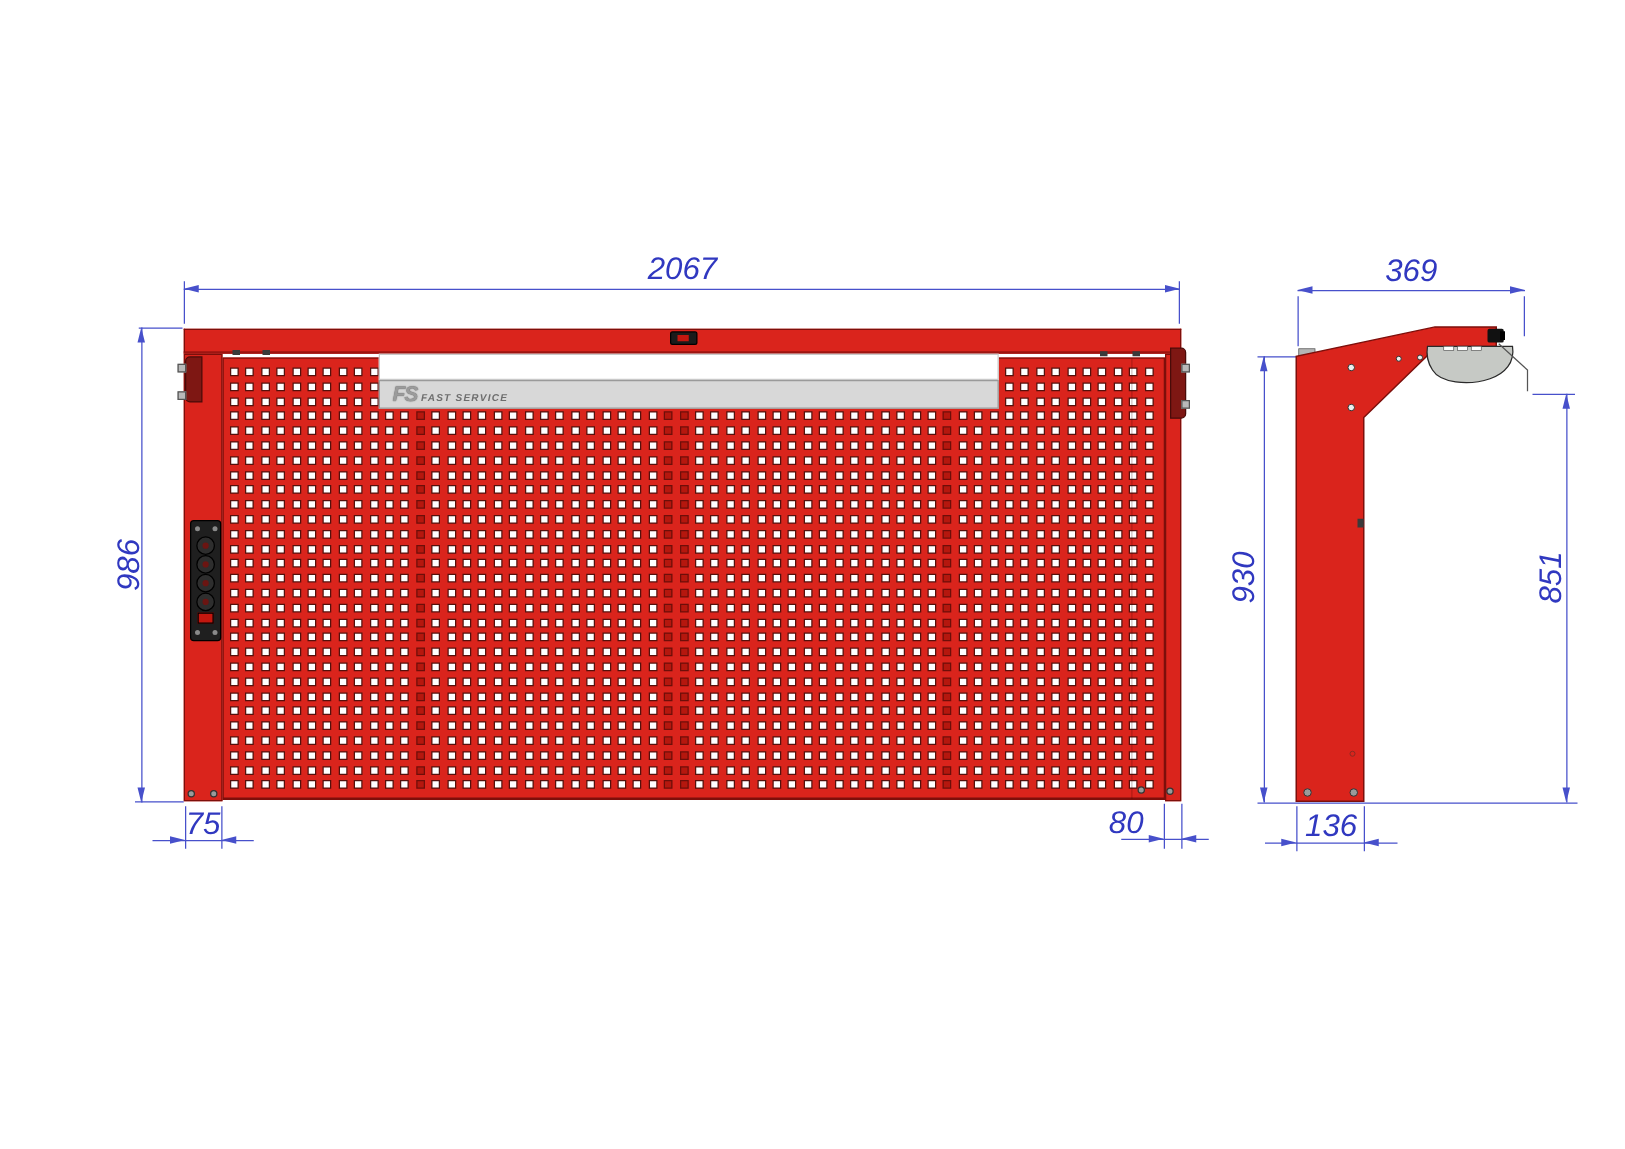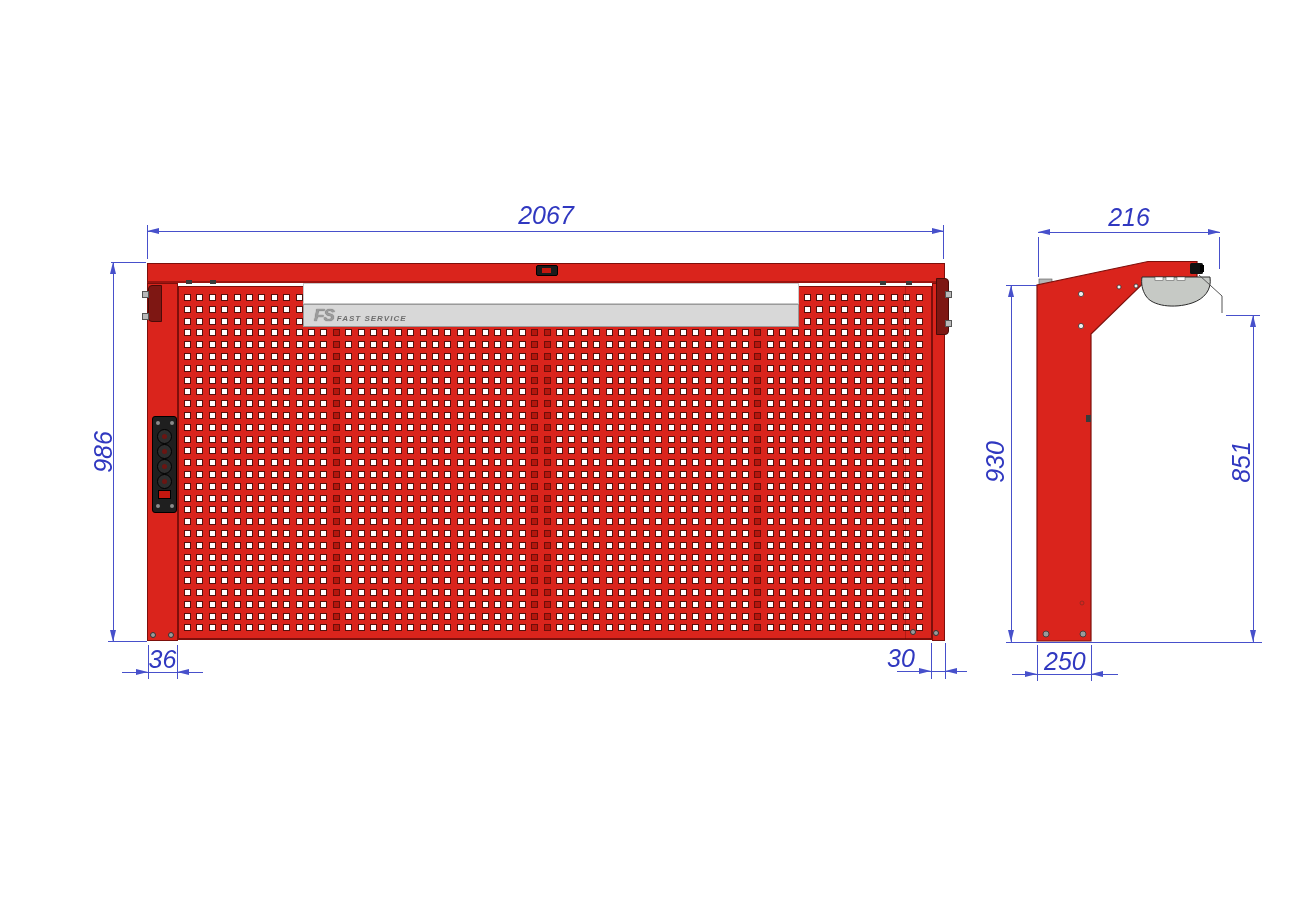--- a/index.html
+++ b/index.html
@@ -1901,48 +1901,48 @@
 <div class="vline" style="left:113px;top:262px;height:380px;"></div>
 <div class="arr u" style="left:110px;top:262px;"></div>
 <div class="arr d" style="left:110px;top:630px;"></div>
 <div class="dim-text rot" style="left:72px;top:439px;width:62px;">986</div>
 
 <div class="vline" style="left:148px;top:645px;height:34px;"></div>
 <div class="vline" style="left:177px;top:645px;height:34px;"></div>
 <div class="hline" style="left:122px;top:672px;width:81px;"></div>
 <div class="arr r" style="left:136px;top:669px;"></div>
 <div class="arr l" style="left:177px;top:669px;"></div>
-<div class="dim-text" style="left:147px;top:646px;width:31px;">36</div>
+<div class="dim-text" style="left:147px;top:646px;width:31px;">75</div>
 
 <div class="vline" style="left:931px;top:643px;height:36px;"></div>
 <div class="vline" style="left:945px;top:643px;height:36px;"></div>
 <div class="hline" style="left:897px;top:671px;width:70px;"></div>
 <div class="arr r" style="left:919px;top:668px;"></div>
 <div class="arr l" style="left:945px;top:668px;"></div>
-<div class="dim-text" style="left:880px;top:645px;width:42px;">30</div>
+<div class="dim-text" style="left:880px;top:645px;width:42px;">80</div>
 
 <div class="vline" style="left:1038px;top:237px;height:40px;"></div>
 <div class="vline" style="left:1219px;top:237px;height:32px;"></div>
 <div class="hline" style="left:1038px;top:232px;width:182px;"></div>
 <div class="arr l" style="left:1038px;top:229px;"></div>
 <div class="arr r" style="left:1208px;top:229px;"></div>
-<div class="dim-text" style="left:1086px;top:204px;width:86px;">216</div>
+<div class="dim-text" style="left:1086px;top:204px;width:86px;">369</div>
 
 <div class="hline" style="left:1006px;top:285px;width:31px;"></div>
 <div class="vline" style="left:1011px;top:285px;height:357px;"></div>
 <div class="arr u" style="left:1008px;top:285px;"></div>
 <div class="arr d" style="left:1008px;top:630px;"></div>
 <div class="dim-text rot" style="left:964px;top:449px;width:62px;">930</div>
 
 <div class="hline" style="left:1226px;top:315px;width:34px;"></div>
 <div class="vline" style="left:1253px;top:315px;height:327px;"></div>
 <div class="arr u" style="left:1250px;top:315px;"></div>
 <div class="arr d" style="left:1250px;top:630px;"></div>
 <div class="dim-text rot" style="left:1210px;top:449px;width:62px;">851</div>
 
 <div class="hline" style="left:1006px;top:642px;width:256px;"></div>
 
 <div class="vline" style="left:1037px;top:645px;height:36px;"></div>
 <div class="vline" style="left:1091px;top:645px;height:36px;"></div>
 <div class="hline" style="left:1012px;top:674px;width:106px;"></div>
 <div class="arr r" style="left:1025px;top:671px;"></div>
 <div class="arr l" style="left:1091px;top:671px;"></div>
-<div class="dim-text" style="left:1044px;top:648px;width:40px;">250</div>
+<div class="dim-text" style="left:1044px;top:648px;width:40px;">136</div>
 
 </body></html>

